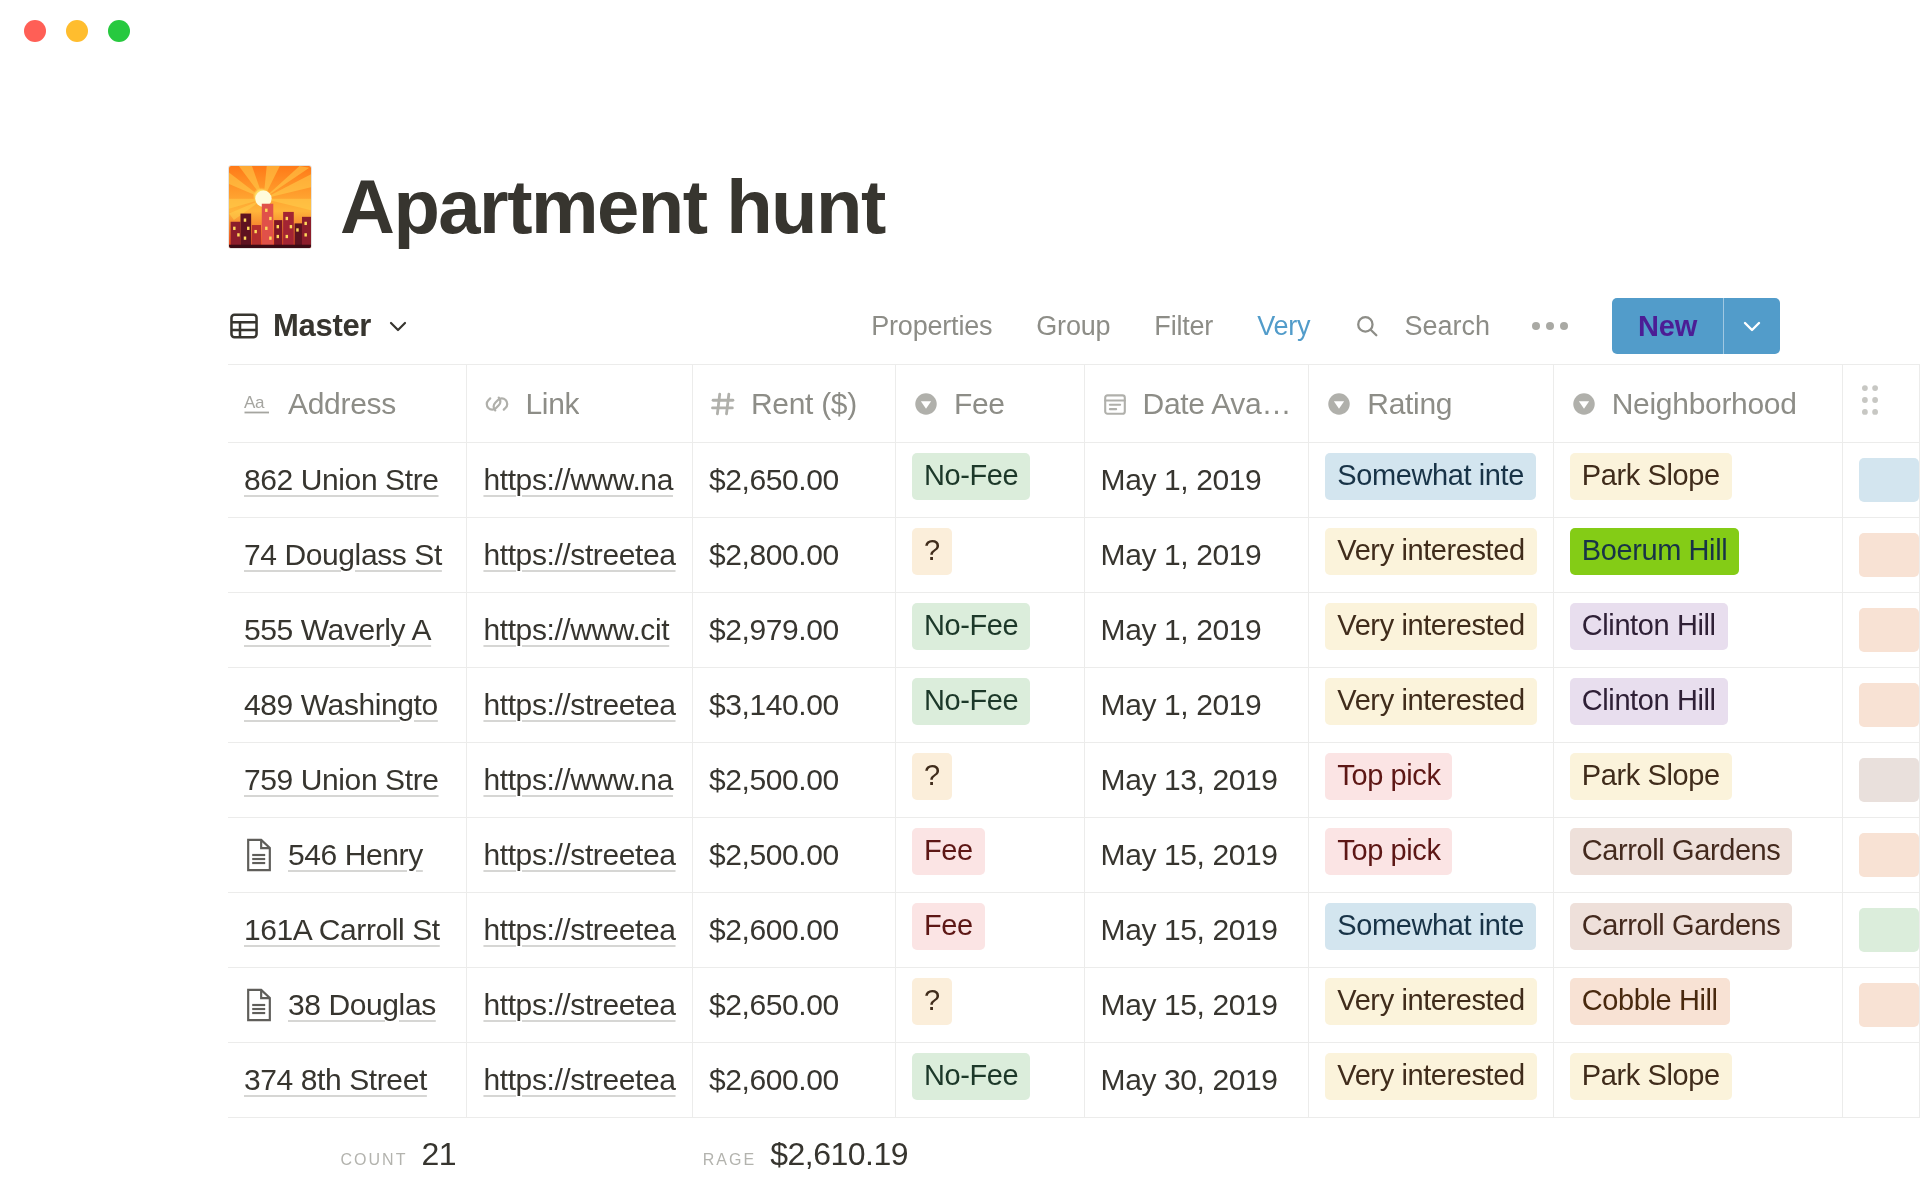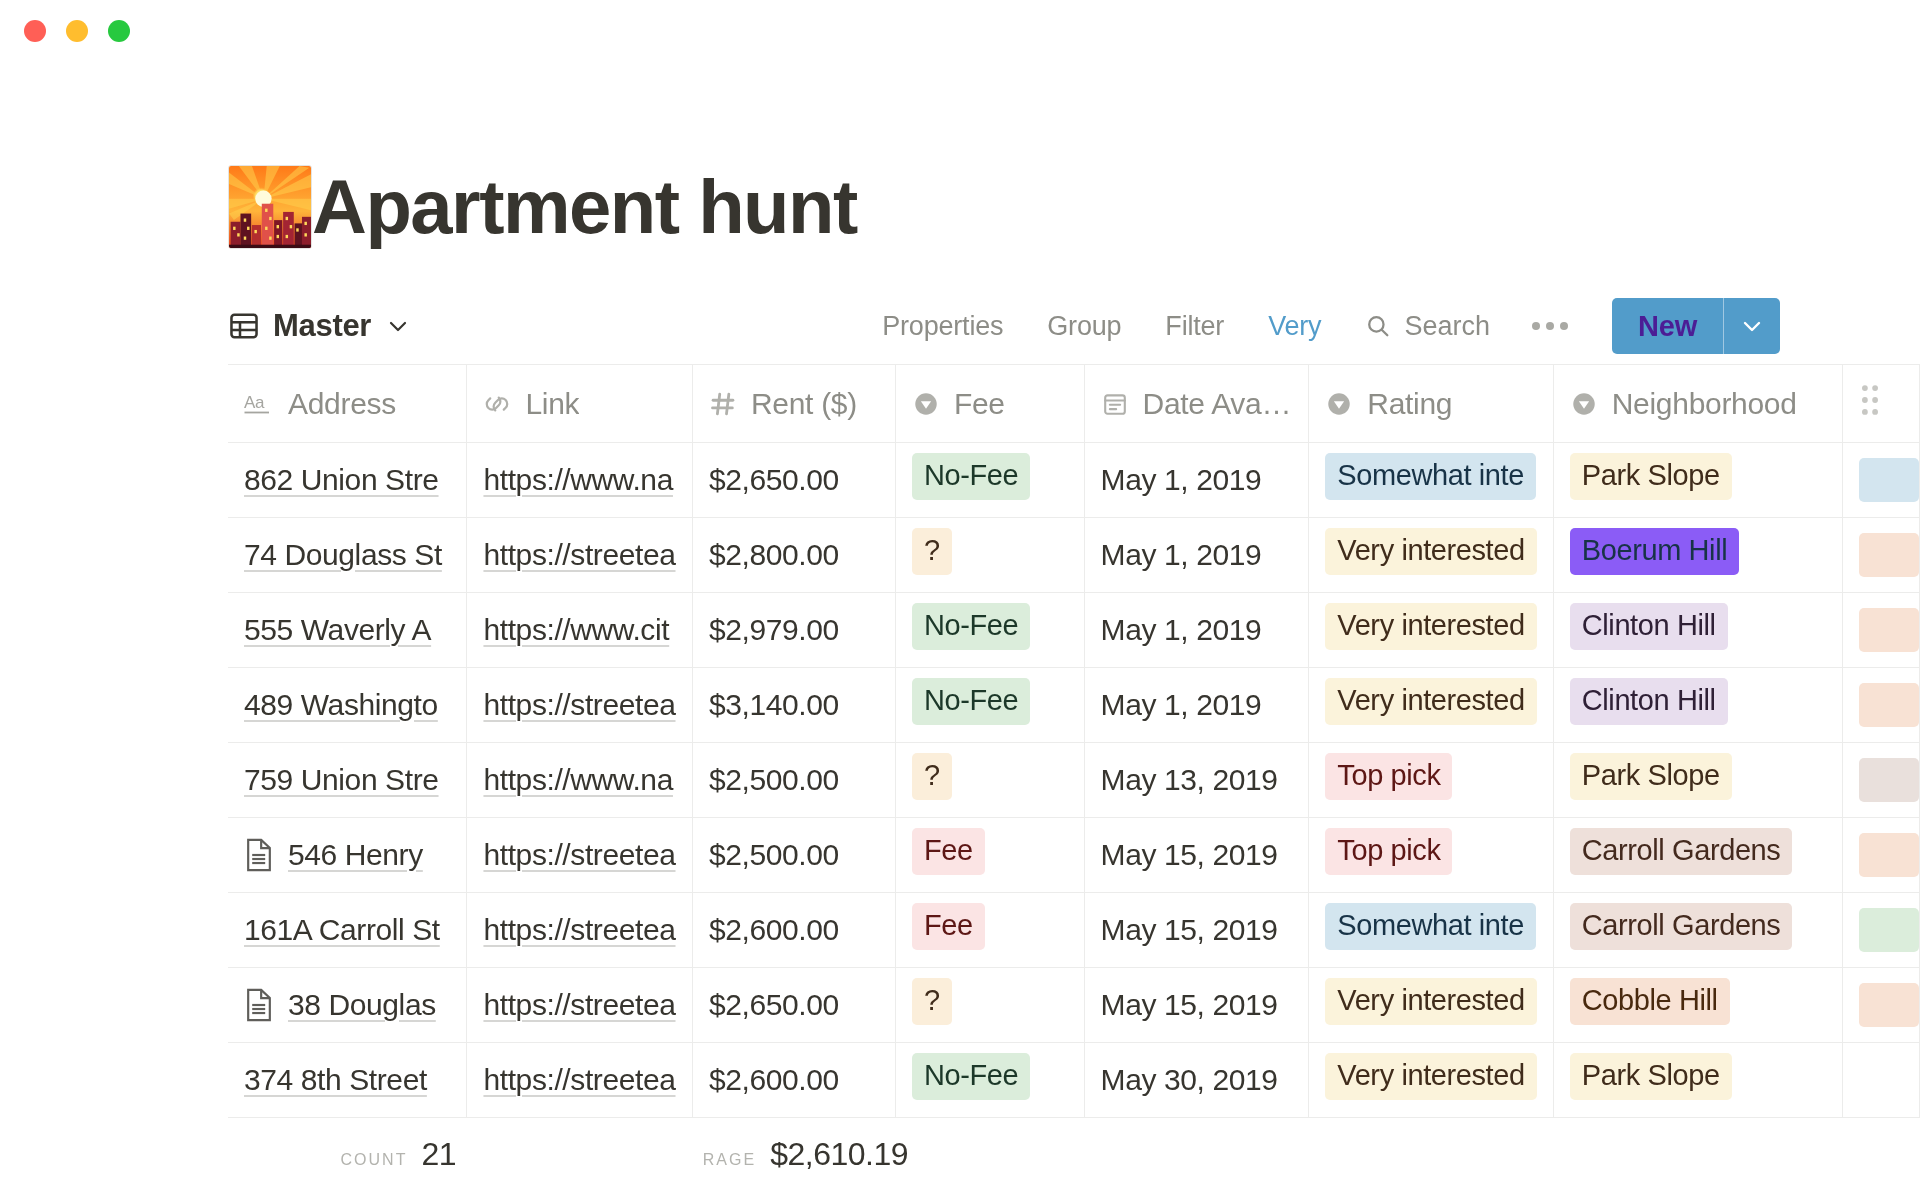--- a/index.html
+++ b/index.html
@@ -21,20 +21,21 @@
   }
   .traffic { display: flex; gap: 20px; }
   .light { width: 22px; height: 22px; border-radius: 50%; display: block; }
 
   
   .page { padding: 0 0 0 228px; }
 
   .title-row {
     display: flex;
     align-items: center;
+    gap: 28px;
     margin-top: 100px;
     height: 90px;
   }
   .page-emoji {
     width: 84px; height: 84px;
     border: 1px solid #e4e4e2;
     border-radius: 3px;
     display: block;
     background: #fff;
     overflow: hidden;
@@ -85,21 +86,21 @@
     font-size: 27px;
     color: #8d8d87;
     padding: 0 22px;
     white-space: nowrap;
     letter-spacing: -0.2px;
   }
   .tool-btn.active { color: #529cca; }
   .search-btn {
     display: flex;
     align-items: center;
-    gap: 13px;
+    gap: 24px;
     padding: 0 16px 0 22px;
     color: #8d8d87;
     font-size: 27px;
   }
   .search-ic { width: 26px; height: 26px; display:block; }
   .dots-btn {
     display: flex; align-items: center; gap: 6px;
     padding: 0 26px;
   }
   .dot { width: 8px; height: 8px; border-radius: 50%; background: #a9a9a4; display:block; }
@@ -469,21 +470,21 @@
             </td>
             <td class="num-cell"><span>$2,800.00</span></td>
             <td>
               <span class="tag-clip"><span class="tag" style="background:#fbeeda;color:#402c1b">?</span></span>
             </td>
             <td><span>May 1, 2019</span></td>
             <td>
               <span class="tag-clip"><span class="tag" style="background:#fbf3db;color:#402c1b">Very interested</span></span>
             </td>
             <td>
-              <span class="tag-clip"><span class="tag" style="background:#8b5cf6;color:#183347">Boerum Hill</span></span>
+              <span class="tag-clip"><span class="tag" style="background:#84cc16;color:#183347">Boerum Hill</span></span>
             </td>
             <td style="padding:0 0 0 16px">
               <span class="tag" style="display:block;width:60px;height:44px;background:#f8e2d4"></span>
             </td>
           </tr>
           <tr>
             <td>
               <span class="cell-inner">
                 <span class="addr">555 Waverly A</span>
               </span>

